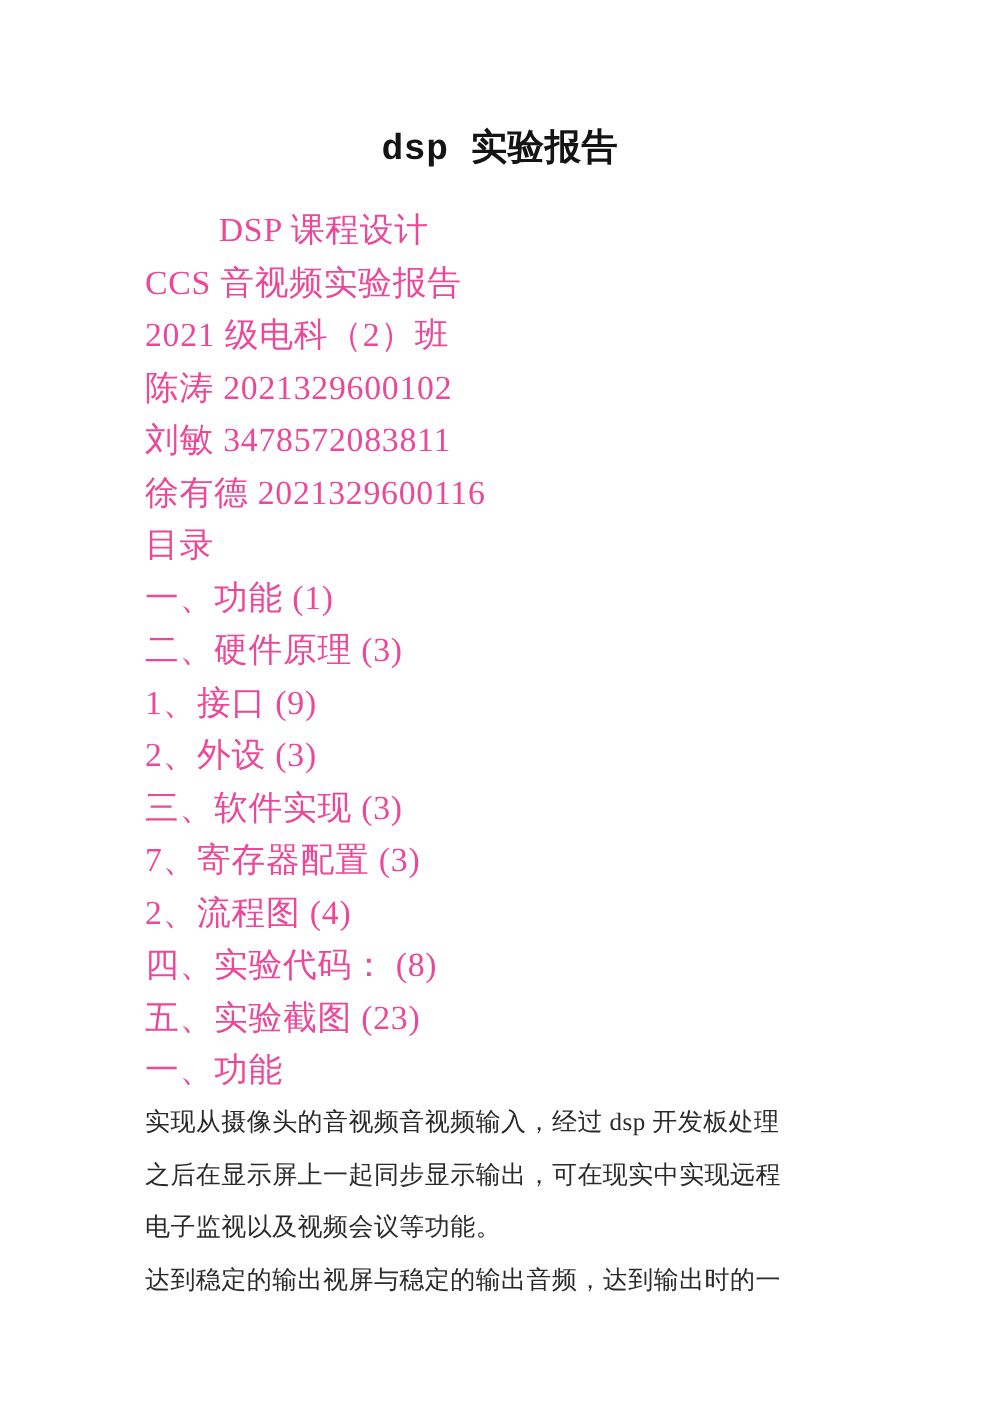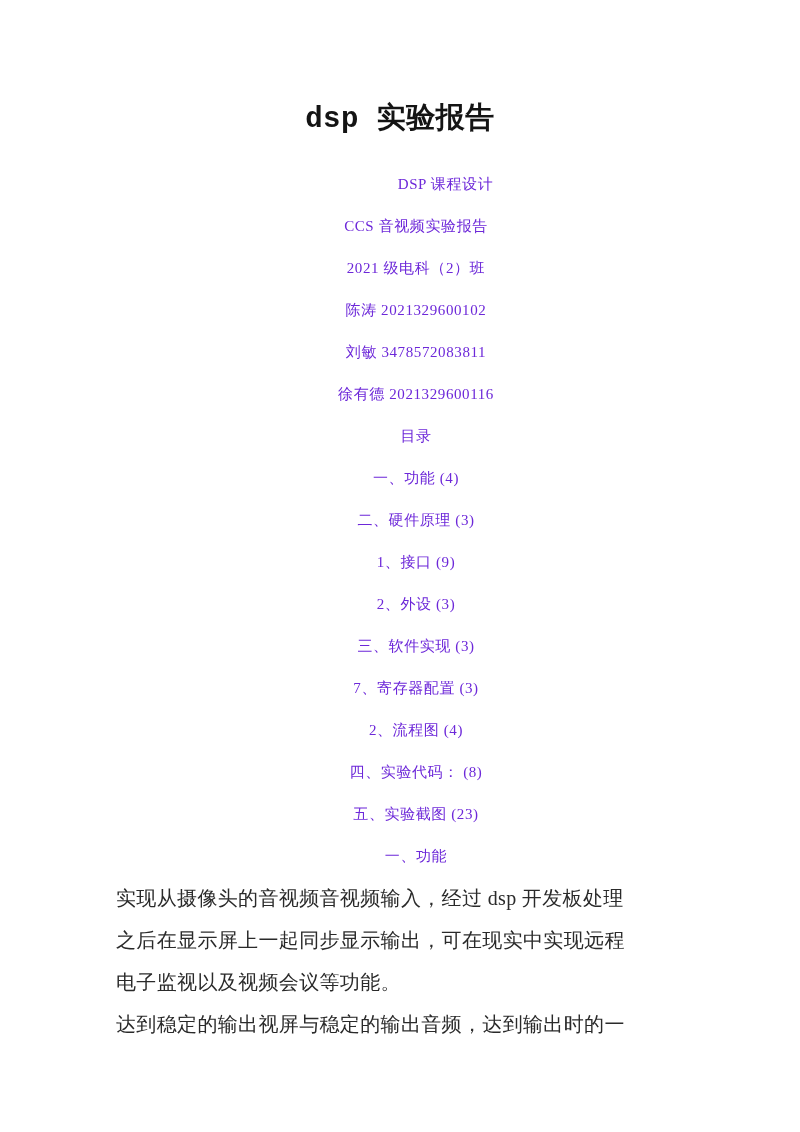--- a/index.html
+++ b/index.html
@@ -40,26 +40,25 @@
 
   
   .body-flow {
     position: absolute;
     top: 163px;
     left: 116px;
     width: 600px;
   }
 
   .line {
-    font-size: 15px;
+    font-size: 27px;
     line-height: 42px;
-    color: #6d28d9;
+    color: #ec4899;
     white-space: pre;
     letter-spacing: 0.6px;
-    text-align: center;
   }
 
   .line.indented {
     padding-left: 59px;
   }
 
   
   .group-cover { margin-bottom: 0; }
   .group-toc { margin-top: 0; }
   .group-body { margin-top: 0; }
@@ -85,21 +84,21 @@
       <div class="line indented">DSP 课程设计</div>
       <div class="line">CCS 音视频实验报告</div>
       <div class="line">2021 级电科（2）班</div>
       <div class="line">陈涛 2021329600102</div>
       <div class="line">刘敏 3478572083811</div>
       <div class="line">徐有德 2021329600116</div>
     </div>
 
     <div class="group-toc">
       <div class="line">目录</div>
-      <div class="line">一、功能 (4)</div>
+      <div class="line">一、功能 (1)</div>
       <div class="line">二、硬件原理 (3)</div>
       <div class="line">1、接口 (9)</div>
       <div class="line">2、外设 (3)</div>
       <div class="line">三、软件实现 (3)</div>
       <div class="line">7、寄存器配置 (3)</div>
       <div class="line">2、流程图 (4)</div>
       <div class="line">四、实验代码： (8)</div>
       <div class="line">五、实验截图 (23)</div>
     </div>
 

